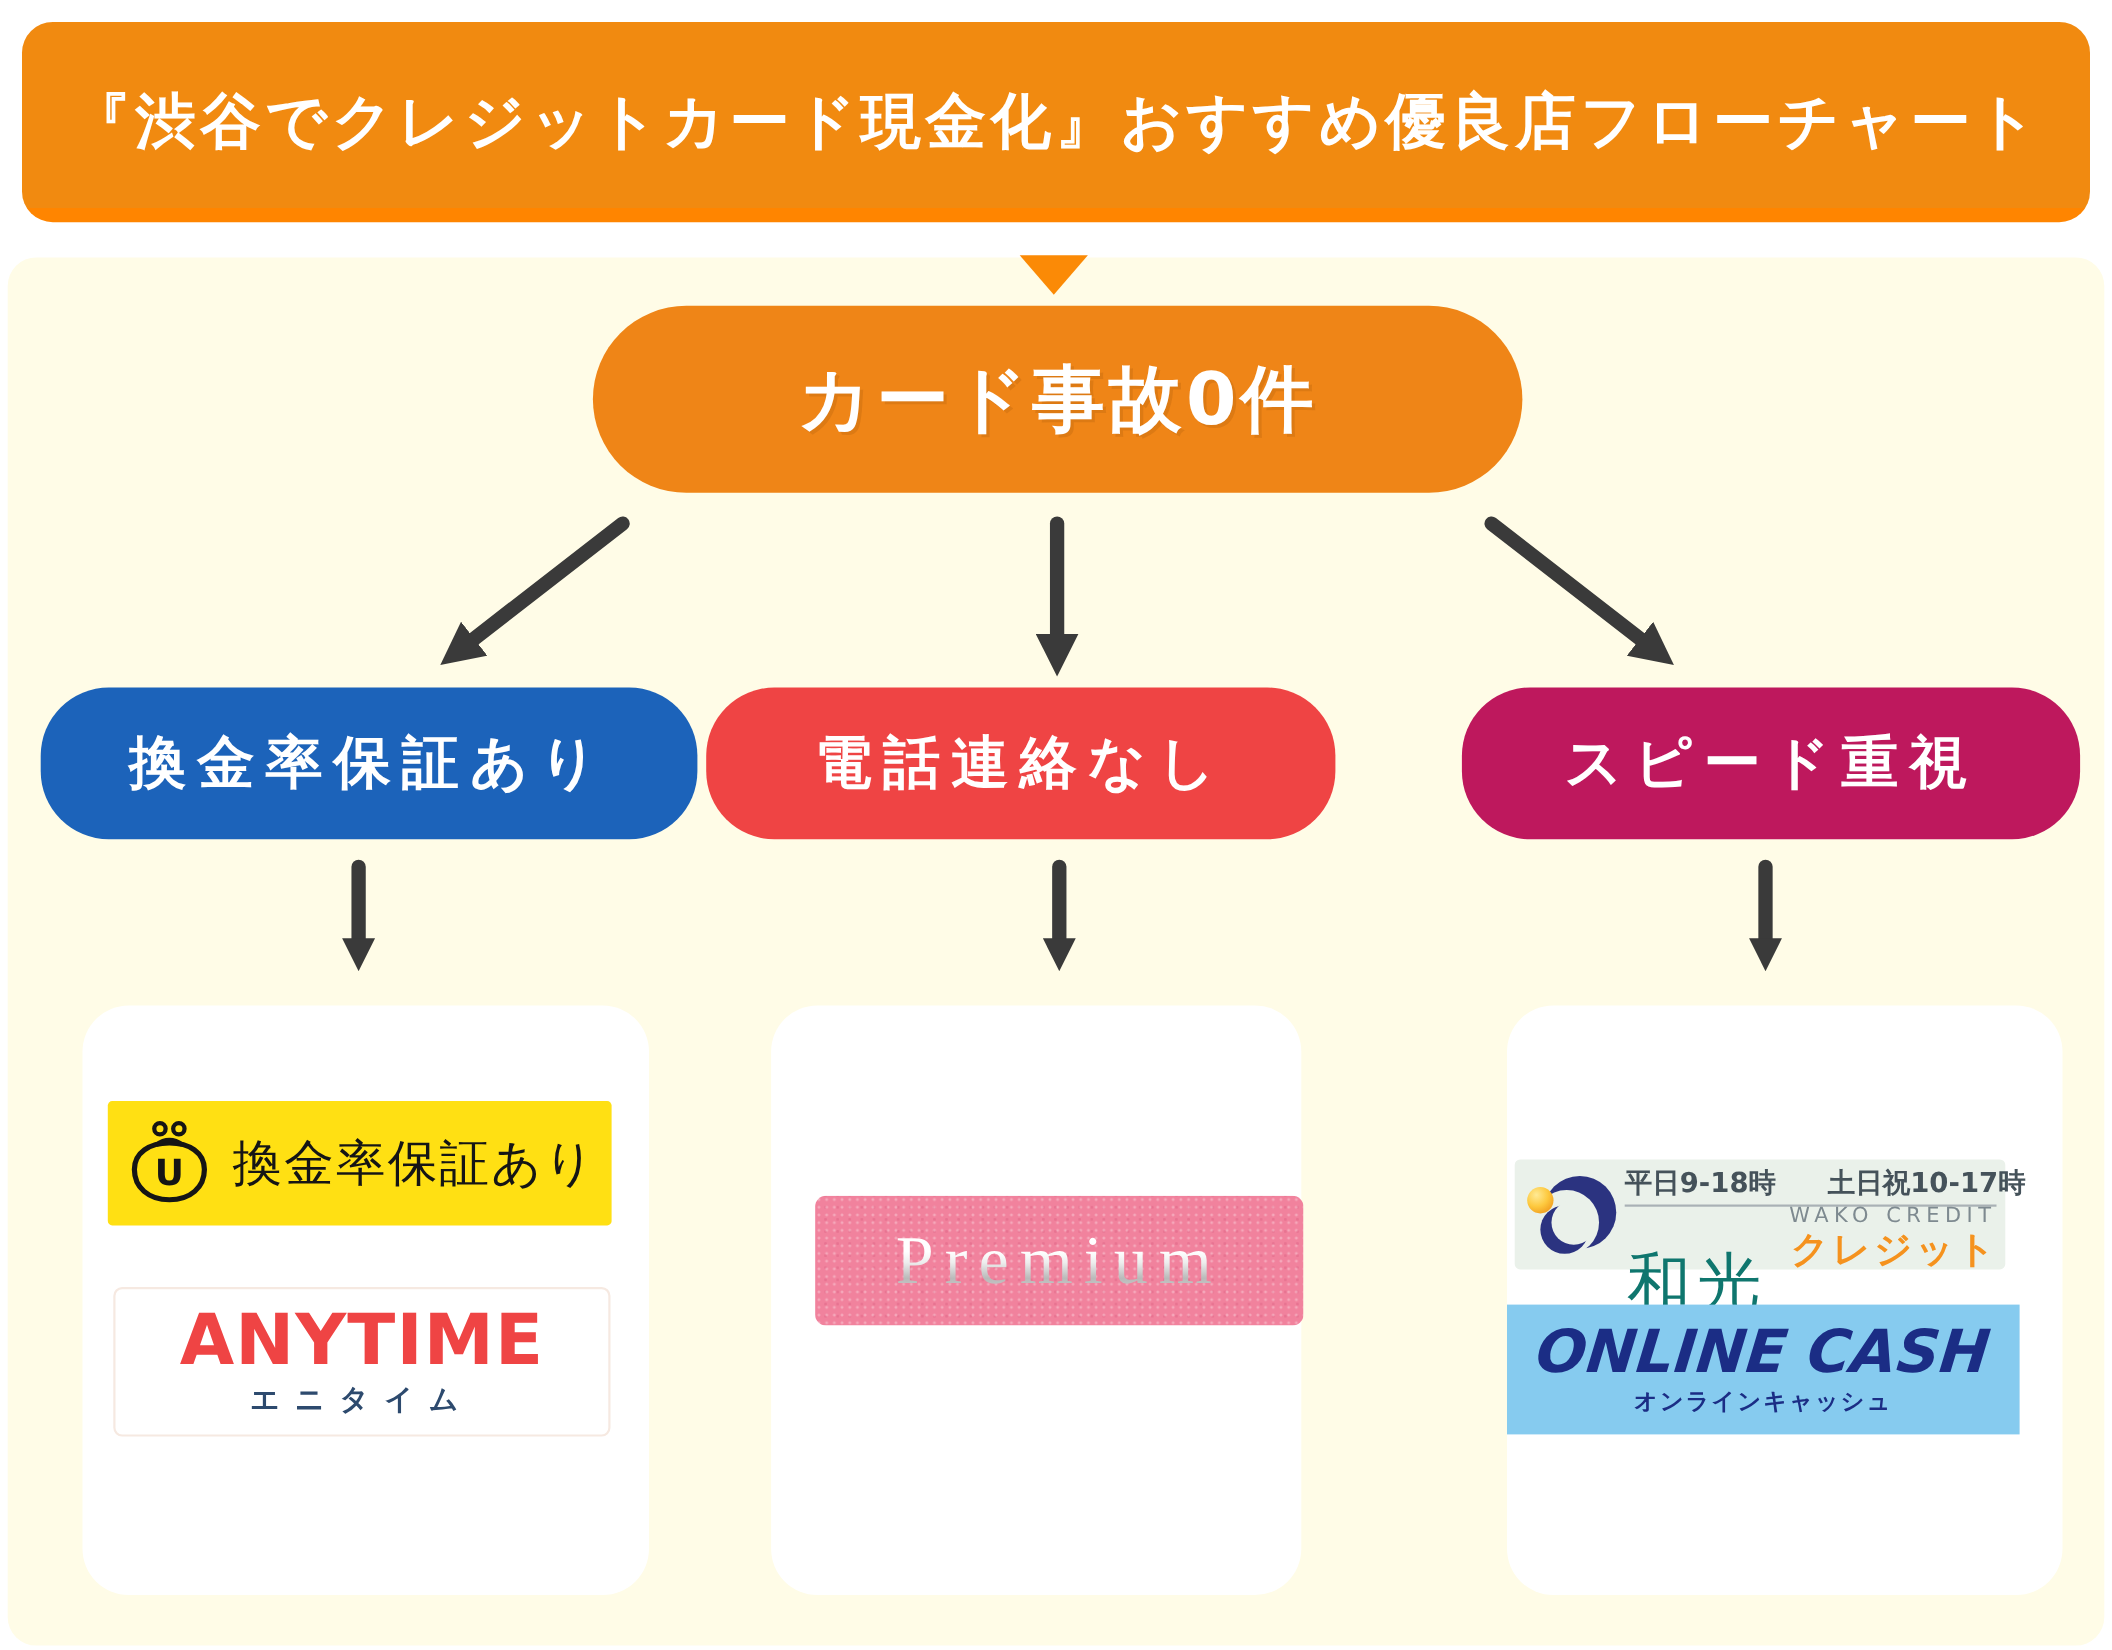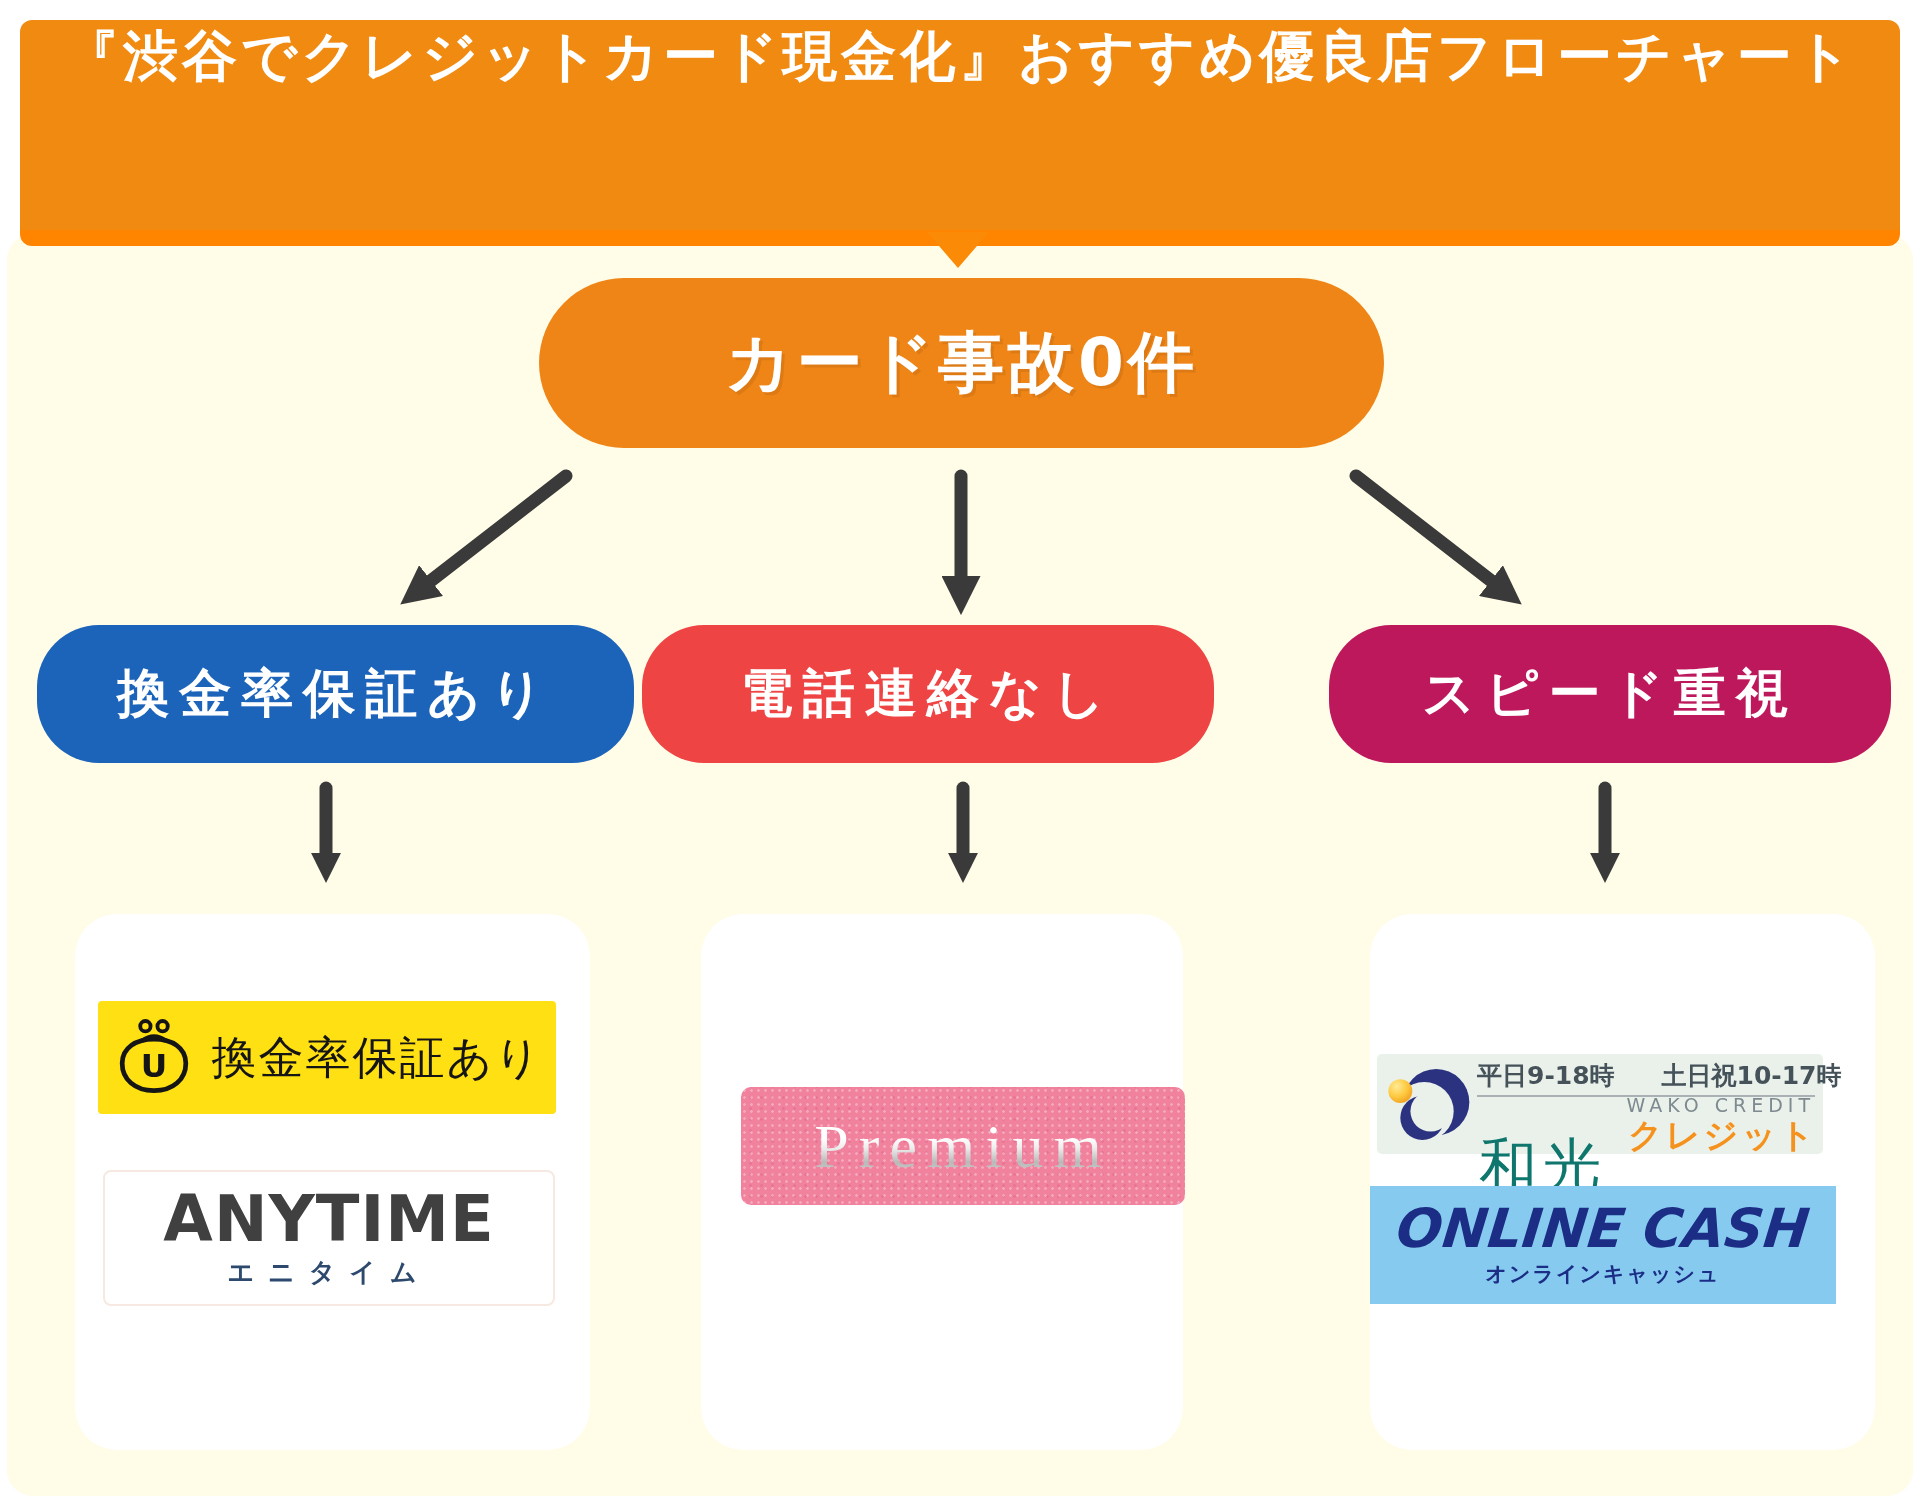--- a/index.html
+++ b/index.html
@@ -4,23 +4,23 @@
 <style>
   html,body{margin:0;padding:0;background:#ffffff;}
   body{width:1920px;height:1500px;position:relative;overflow:hidden;
        font-family:"DejaVu Sans","Liberation Sans",sans-serif;}
   .abs{position:absolute;}
 
   
   .cream-panel{left:7px;top:234px;width:1906px;height:1262px;background:#FFFCE7;border-radius:26px;}
 
   
-  .banner{left:20px;top:20px;width:1880px;height:226px;border-radius:12px;
+  .banner{left:20px;top:20px;width:1880px;height:182px;border-radius:28px;
           background:linear-gradient(180deg,#F18A10 0%,#F18A10 93%,#FF8500 93%,#FF8500 100%);
-          display:flex;justify-content:center;z-index:3;}
+          display:flex;align-items:center;justify-content:center;z-index:3;}
   .banner-title{color:#ffffff;font-size:55px;font-weight:bold;letter-spacing:4px;white-space:nowrap;}
   .banner-notch{left:927px;top:232px;width:0;height:0;z-index:3;
           border-left:31px solid transparent;border-right:31px solid transparent;
           border-top:36px solid #FB8A06;}
 
   
   .node{display:flex;align-items:center;justify-content:center;color:#fff;font-weight:bold;z-index:2;}
   .root-node{left:539px;top:278px;width:845px;height:170px;border-radius:86px;background:#EF8517;
              font-size:66px;letter-spacing:4px;text-shadow:3px 3px 0 rgba(120,60,0,0.15);}
   .branch{height:138px;top:625px;border-radius:62px;font-size:52px;letter-spacing:10px;}
@@ -38,21 +38,21 @@
   .card-right{left:1370px;width:505px;}
 
   
   .uwallet{left:23px;top:87px;width:458px;height:113px;background:#FFE013;border-radius:4px;
            display:flex;align-items:center;justify-content:center;gap:14px;}
   .uwallet-label{color:#151515;font-size:45px;font-weight:500;letter-spacing:2px;white-space:nowrap;}
 
   
   .anytime{left:28px;top:256px;width:448px;height:132px;background:#ffffff;border:2px solid #F6E9E1;
            border-radius:8px;display:flex;flex-direction:column;align-items:center;justify-content:center;}
-  .anytime-title{color:#404040;font-size:64px;font-weight:bold;letter-spacing:1px;line-height:1;}
+  .anytime-title{color:#ef4444;font-size:64px;font-weight:bold;letter-spacing:1px;line-height:1;}
   .anytime-sub{color:#2D4A6E;font-size:26px;font-weight:bold;letter-spacing:14px;margin-top:4px;}
 
   
   .premium{left:40px;top:173px;width:444px;height:118px;border-radius:10px;
            background-color:#F1829D;
            background-image:radial-gradient(rgba(255,255,255,0.30) 1px,transparent 1.6px),
                             radial-gradient(rgba(205,70,110,0.25) 1px,transparent 1.6px);
            background-size:7px 7px,11px 11px;background-position:0 0,4px 5px;
            display:flex;align-items:center;justify-content:center;}
   .premium-text{font-family:"Liberation Serif","DejaVu Serif",serif;font-size:62px;letter-spacing:10px;

